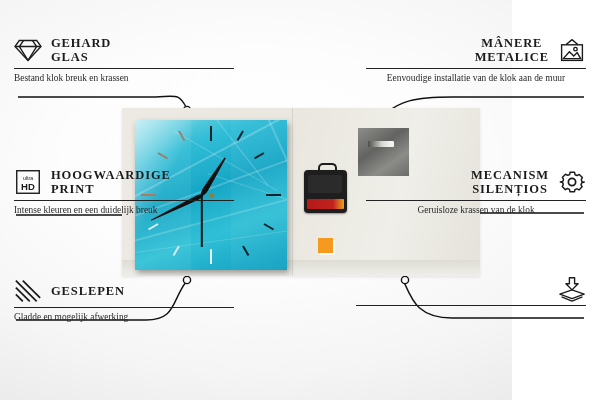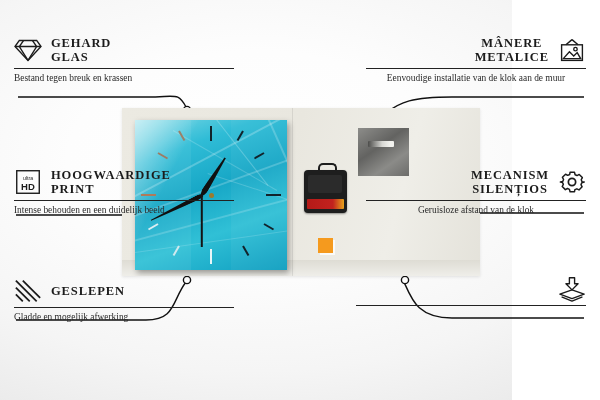--- a/index.html
+++ b/index.html
@@ -183,37 +183,37 @@
           <path d="M6 4h20l5 7-15 16L1 11z"></path>
           <path d="M1 11h30M11 4l-5 7 10 16M21 4l5 7-10 16"></path>
         </g>
       </svg>
       <div class="ttl">
         <div>GEHARD</div>
         <div>GLAS</div>
       </div>
     </div>
     <div class="rule"></div>
-    <div class="desc">Bestand tegen breuk en krassen</div>
+    <div class="desc">Bestand klok breuk en krassen</div>
   </div>
 
   <div class="feat left" id="f-print">
     <div class="head">
       <svg class="ico" viewBox="0 0 32 30">
         <rect x="3" y="2" width="26" height="26" fill="none" stroke="#1b1b1b" stroke-width="1.6"></rect>
         <text x="16" y="13" font-family="Liberation Sans, sans-serif" font-size="6" text-anchor="middle" fill="#1b1b1b">ultra</text>
         <text x="16" y="24" font-family="Liberation Sans, sans-serif" font-size="11" font-weight="bold" text-anchor="middle" fill="#1b1b1b">HD</text>
       </svg>
       <div class="ttl">
         <div>HOOGWAARDIGE</div>
         <div>PRINT</div>
       </div>
     </div>
     <div class="rule"></div>
-    <div class="desc">Intense behouden en een duidelijk beeld</div>
+    <div class="desc">Intense kleuren en een duidelijk breuk</div>
   </div>
 
   <div class="feat left" id="f-edges">
     <div class="head">
       <svg class="ico" viewBox="0 0 32 30">
         <g stroke="#1b1b1b" stroke-width="2" fill="none">
           <path d="M2 3 L26 27"></path>
             <path d="M2 11 L18 27"></path>
             <path d="M2 19 L10 27"></path>
             <path d="M10 3 L30 23"></path>
@@ -253,21 +253,21 @@
         <div>SILENȚIOS</div>
       </div>
       <svg class="ico" viewBox="0 0 32 30">
         <g fill="none" stroke="#1b1b1b" stroke-width="2" stroke-linejoin="round">
           <path d="M13 3h6l.8 3.2 2.6 1.1 2.9-1.5 4.2 4.2-1.5 2.9 1.1 2.6L32 16v.1l-3.2.8-1.1 2.6 1.5 2.9-4.2 4.2-2.9-1.5-2.6 1.1L19 29h-6l-.8-3.2-2.6-1.1-2.9 1.5-4.2-4.2 1.5-2.9-1.1-2.6L0 16l3.2-.8 1.1-2.6-1.5-2.9 4.2-4.2 2.9 1.5 2.6-1.1z" transform="translate(0.5,0) scale(0.86) translate(2.4,1.5)"></path>
           <circle cx="16" cy="15" r="4.2"></circle>
         </g>
       </svg>
     </div>
     <div class="rule"></div>
-    <div class="desc">Geruisloze afstand van de klok</div>
+    <div class="desc">Geruisloze krassen van de klok</div>
   </div>
 
   <div class="feat right" id="f-spacer">
     <div class="head">
       <div class="ttl">
       </div>
       <svg class="ico" viewBox="0 0 32 30">
         <g fill="none" stroke="#1b1b1b" stroke-width="1.6" stroke-linejoin="round">
           <path d="M13 2h6v7h4l-7 7-7-7h4z"></path>
           <path d="M16 16 L30 21 L16 26 L2 21z"></path>

